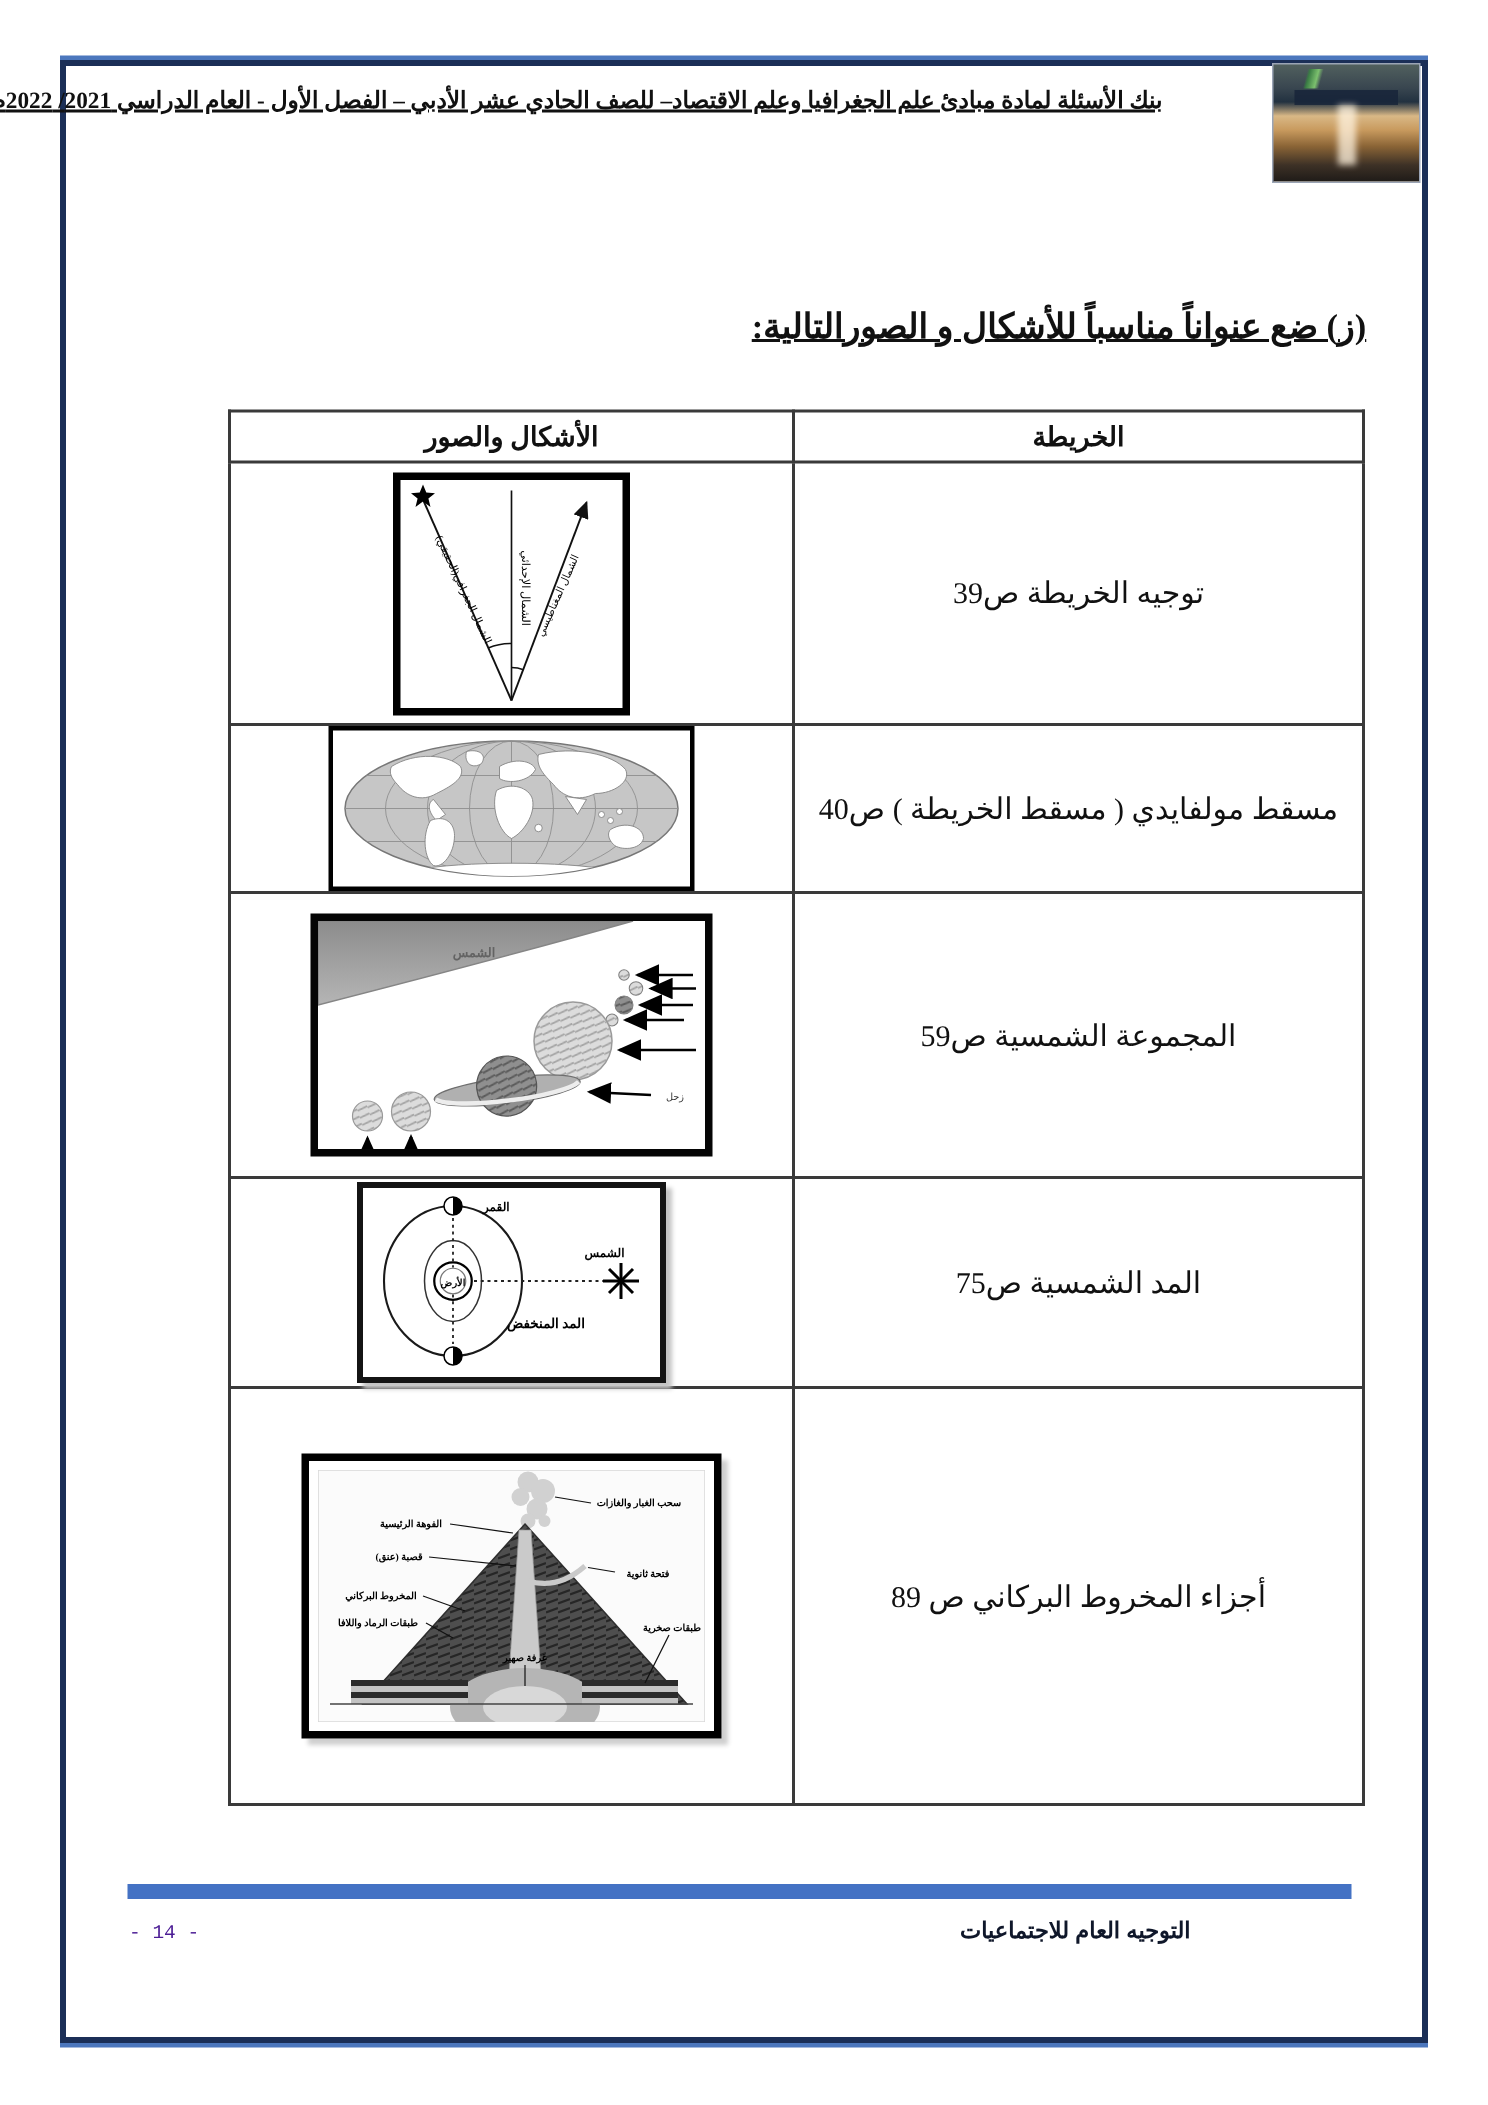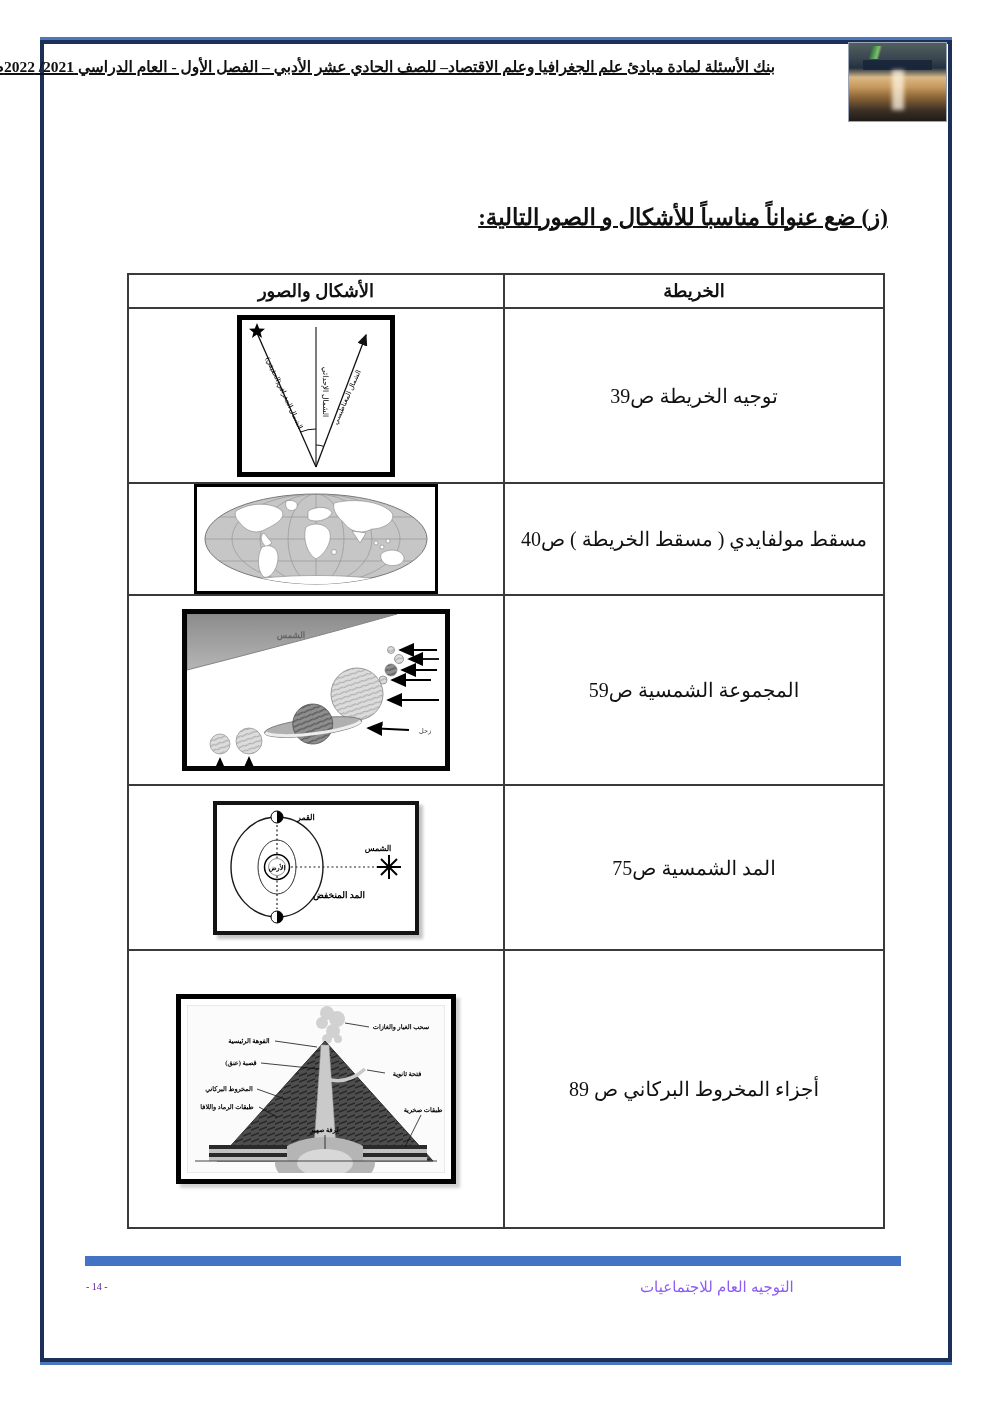--- a/index.html
+++ b/index.html
@@ -11,41 +11,41 @@
         font-weight:bold;font-size:15.5px;text-decoration:underline;text-decoration-thickness:1.5px;
         white-space:nowrap;}
   .book{position:absolute;left:849px;top:43px;width:97px;height:78px;
         background:linear-gradient(180deg,#51605e 0%,#394650 20%,#223140 32%,#d9b886 44%,#c89a5e 56%,#8a6436 70%,#3d3126 86%,#1f1b18 100%);
         box-shadow:0 0 0 1px #9aa4b5;}
   .book:before{content:"";position:absolute;left:6%;top:4%;width:42%;height:16%;
         background:linear-gradient(105deg,transparent 38%,#3a7d44 42%,#7cc06e 55%,transparent 62%);}
   .book:after{content:"";position:absolute;left:44%;top:34%;width:13%;height:52%;
         background:rgba(255,243,224,0.75);filter:blur(2px);}
   .book .tband{position:absolute;left:14%;top:22%;width:72%;height:13%;background:#18243a;opacity:.85;}
-  .sec-title{position:absolute;left:433px;top:204px;width:500px;direction:rtl;text-align:center;
+  .sec-title{position:absolute;left:456px;top:204px;width:500px;direction:rtl;text-align:center;
         font-weight:bold;font-size:23px;text-decoration:underline;text-decoration-thickness:2px;
         white-space:nowrap;}
-  table.main{position:absolute;left:127px;top:273px;width:756px;border-collapse:collapse;table-layout:fixed;padding-left:20px;}
+  table.main{position:absolute;left:152px;top:273px;width:756px;border-collapse:collapse;table-layout:fixed;padding-left:20px;}
   table.main th,table.main td{border:2px solid #3a3a3a;padding:0;}
   table.main th{height:32px;font-size:18px;font-weight:bold;text-align:center;}
   td.figcell{text-align:center;vertical-align:middle;}
   td.capcell{text-align:center;vertical-align:middle;font-size:20px;direction:rtl;}
-  .r1{height:175px}.r2{height:94px}.r3{height:190px}.r4{height:165px}.r5{height:278px}
+  .r1{height:175px}.r2{height:94px}.r3{height:190px}.r4{height:140px}.r5{height:278px}
   .figbox{display:inline-block;background:#fff;line-height:0;}
   .fb1{border:5px solid #000;}
   .fb2{border:3px solid #000;padding:5px;}
   .fb3{border:5px solid #050505;}
   .fb4{border:4px solid #141414;box-shadow:4px 4px 3px #c4c4c4;}
   .fb5{border:5px solid #000;padding:6px;box-shadow:4px 4px 3px #cfcfcf;}
   svg text{font-family:"Liberation Serif",serif;}
   .blue-bar{position:absolute;left:85px;top:1256px;width:816px;height:10px;background:#4472C4;}
-  .page-num{position:absolute;left:86px;top:1281px;font-size:10px;color:#4c1d95;
-        font-family:Liberation Serif, serif;}
+  .page-num{position:absolute;left:86px;top:1281px;font-size:13px;color:#4c1d95;
+        font-family:Liberation Mono, monospace;}
   .org{position:absolute;left:640px;top:1278px;width:262px;direction:rtl;text-align:left;
-        font-weight:normal;font-size:15px;color:#8b5cf6;font-family:"Liberation Sans",sans-serif;}
+        font-weight:bold;font-size:15px;color:#0f172a;font-family:"Liberation Sans",sans-serif;}
 </style>
 </head>
 <body>
 
 <div class="page">
   <div class="frame"></div>
 
   <div class="header-title">بنك الأسئلة لمادة مبادئ علم الجغرافيا وعلم الاقتصاد– للصف الحادي عشر الأدبي – الفصل الأول - العام الدراسي 2021/ 2022م</div>
 
   <div class="book">

